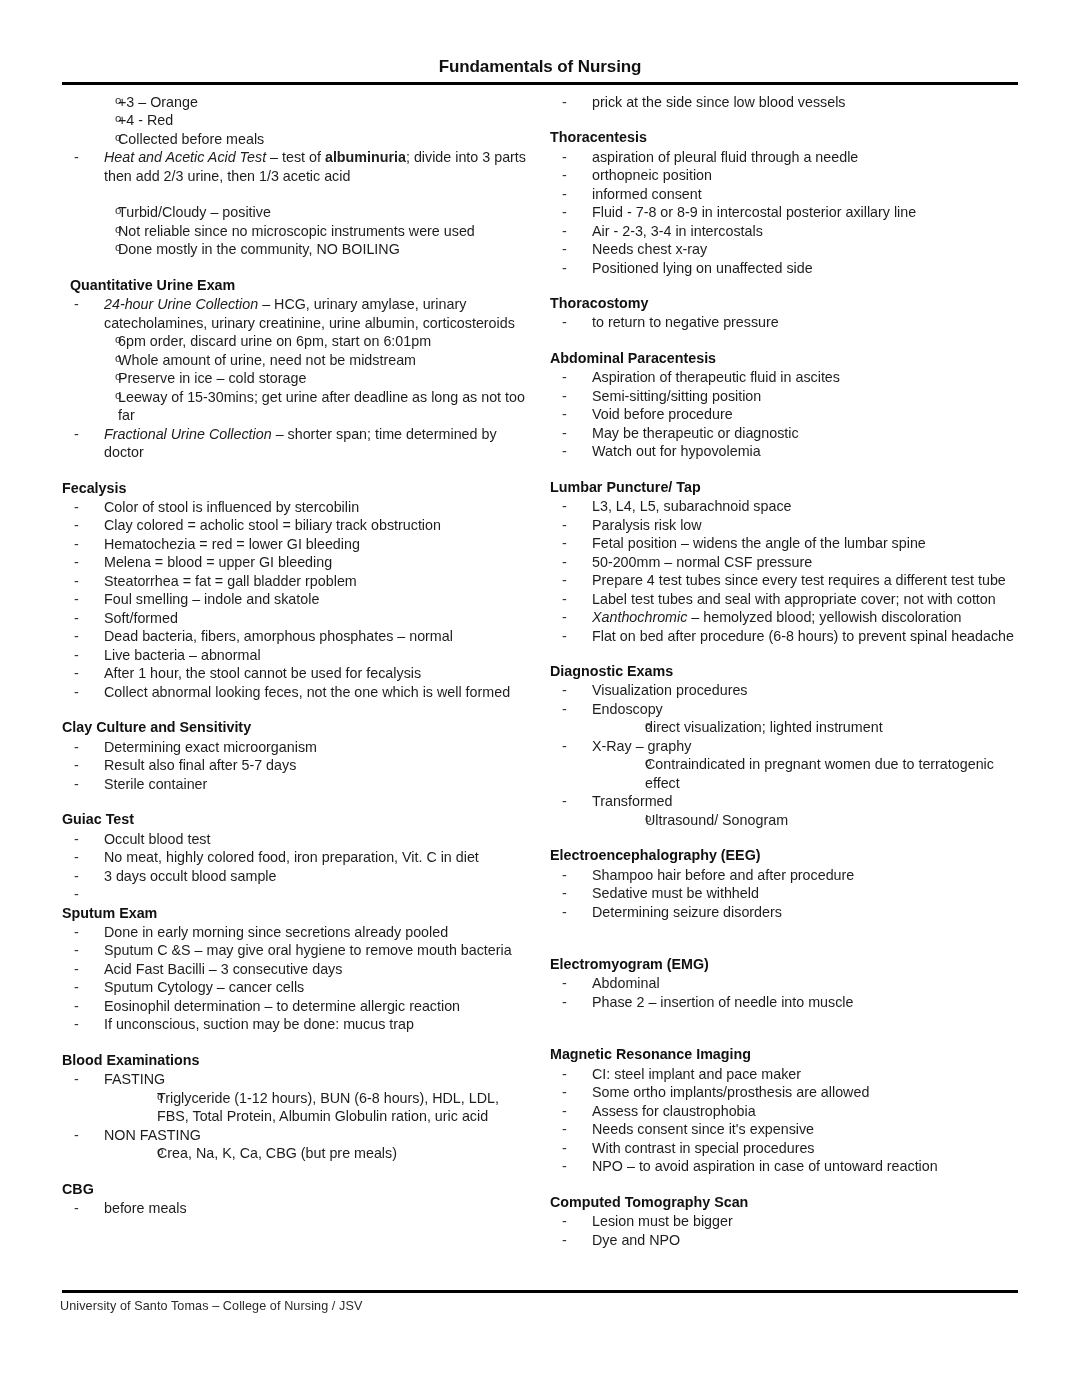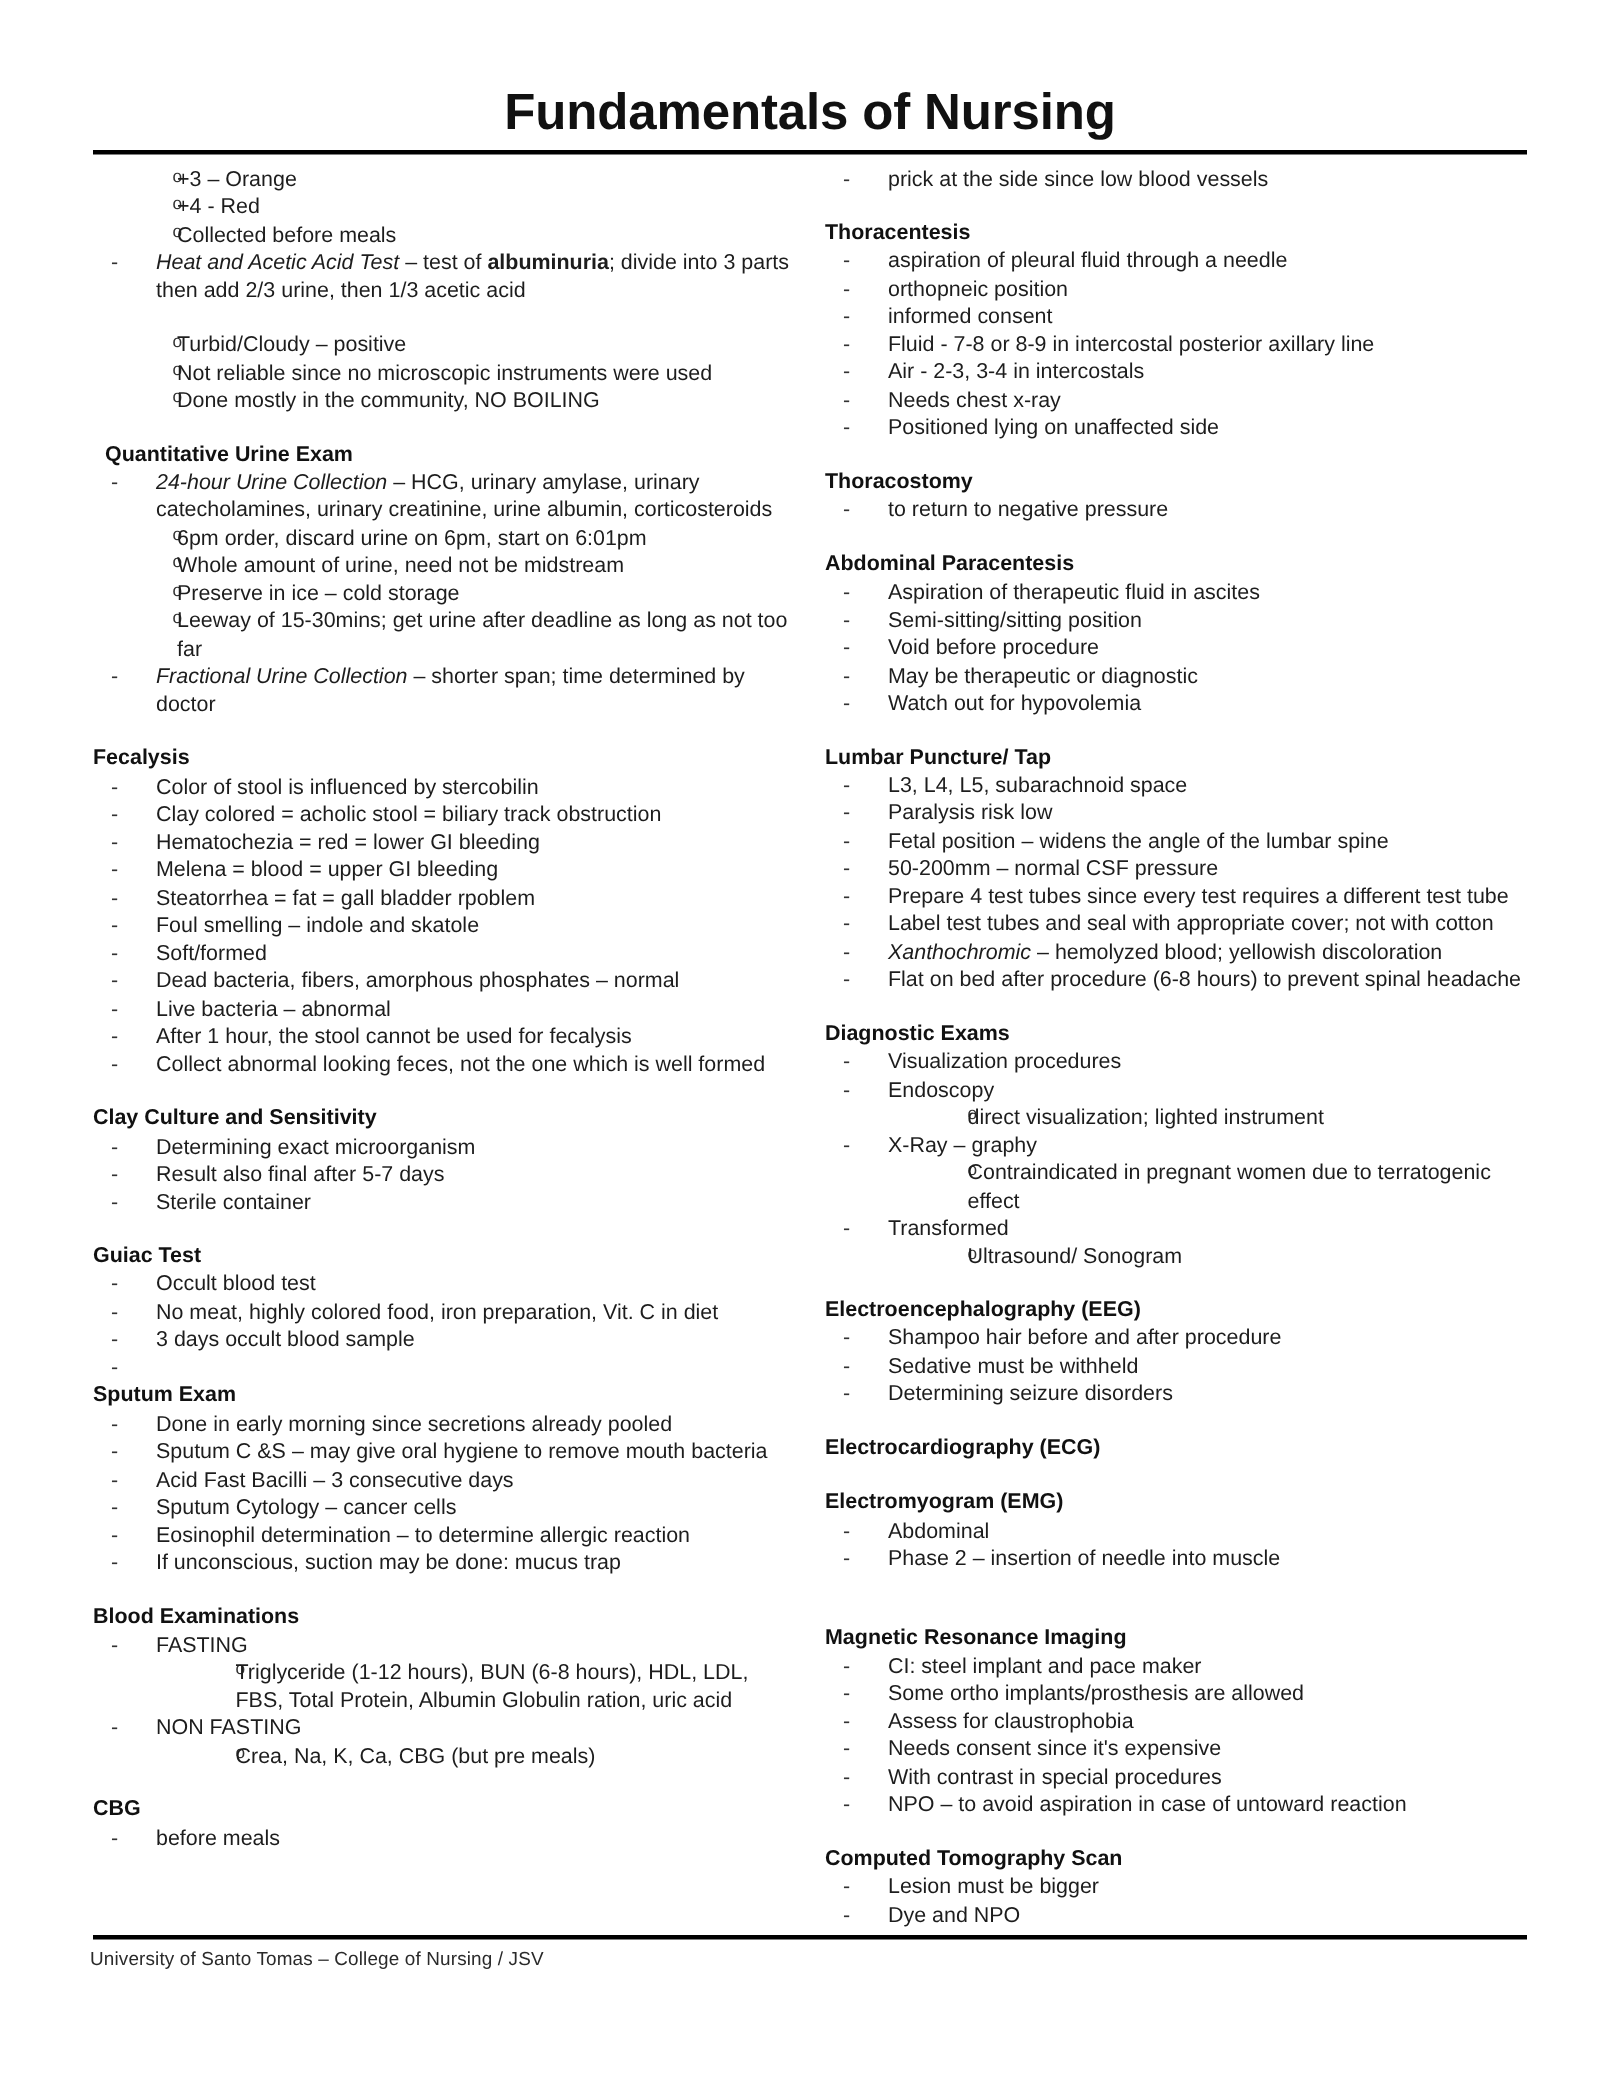--- a/index.html
+++ b/index.html
@@ -17,21 +17,21 @@
   .page {
     position: relative;
     width: 1080px;
     height: 1397px;
     box-sizing: border-box;
     padding: 0;
     overflow: hidden;
   }
   .doc-title {
     text-align: center;
-    font-size: 34px;
+    font-size: 17px;
     font-weight: bold;
     letter-spacing: -0.1px;
     color: #111111;
     padding-top: 58px;
     line-height: 1.05;
   }
   .rule-top {
     margin: 6px 62px 0 62px;
     border-bottom: 3px solid #000000;
   }
@@ -469,21 +469,20 @@
           <span class="bullet">-</span>
           <span class="txt">Sedative must be withheld</span>
         </div>
       <div class="row lv1">
           <span class="bullet">-</span>
           <span class="txt">Determining seizure disorders</span>
         </div>
 
       <div class="gap"></div>
 
-      <div class="heading">Electrocardiography (ECG)</div>
 
       <div class="gap"></div>
 
       <div class="heading">Electromyogram (EMG)</div>
       <div class="row lv1">
           <span class="bullet">-</span>
           <span class="txt">Abdominal</span>
         </div>
       <div class="row lv1">
           <span class="bullet">-</span>

